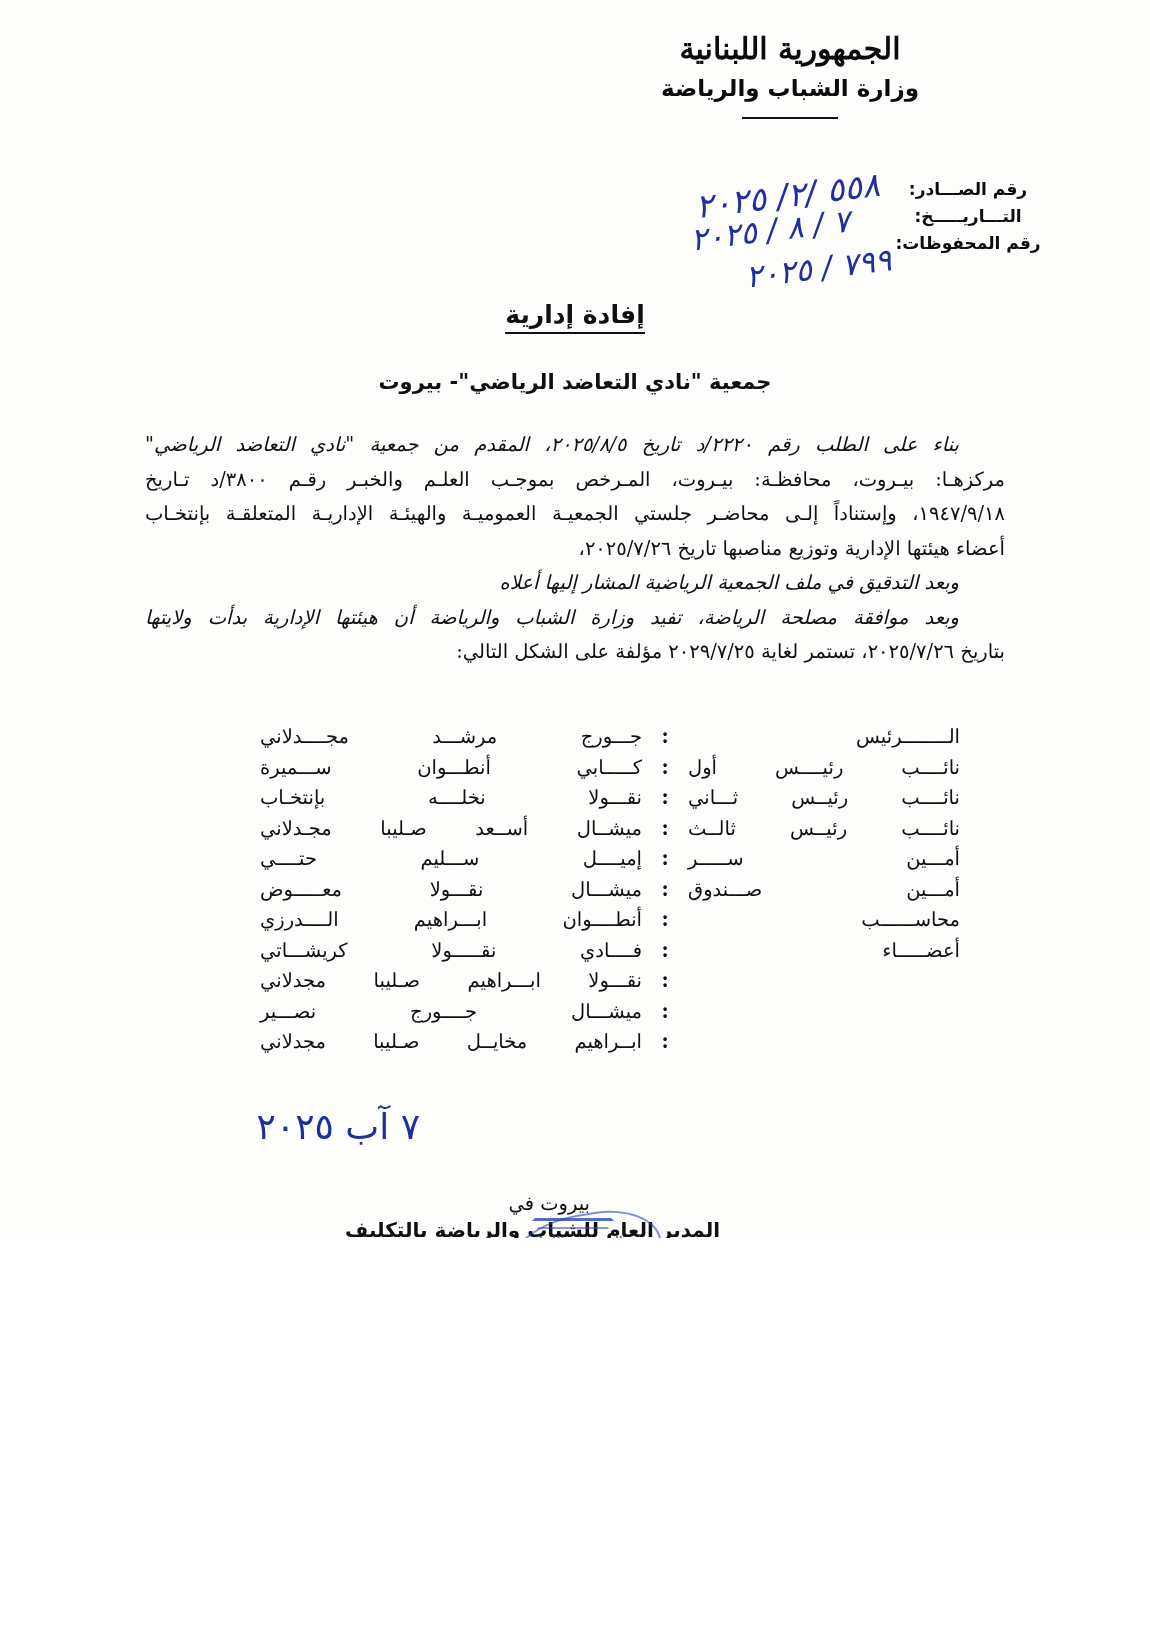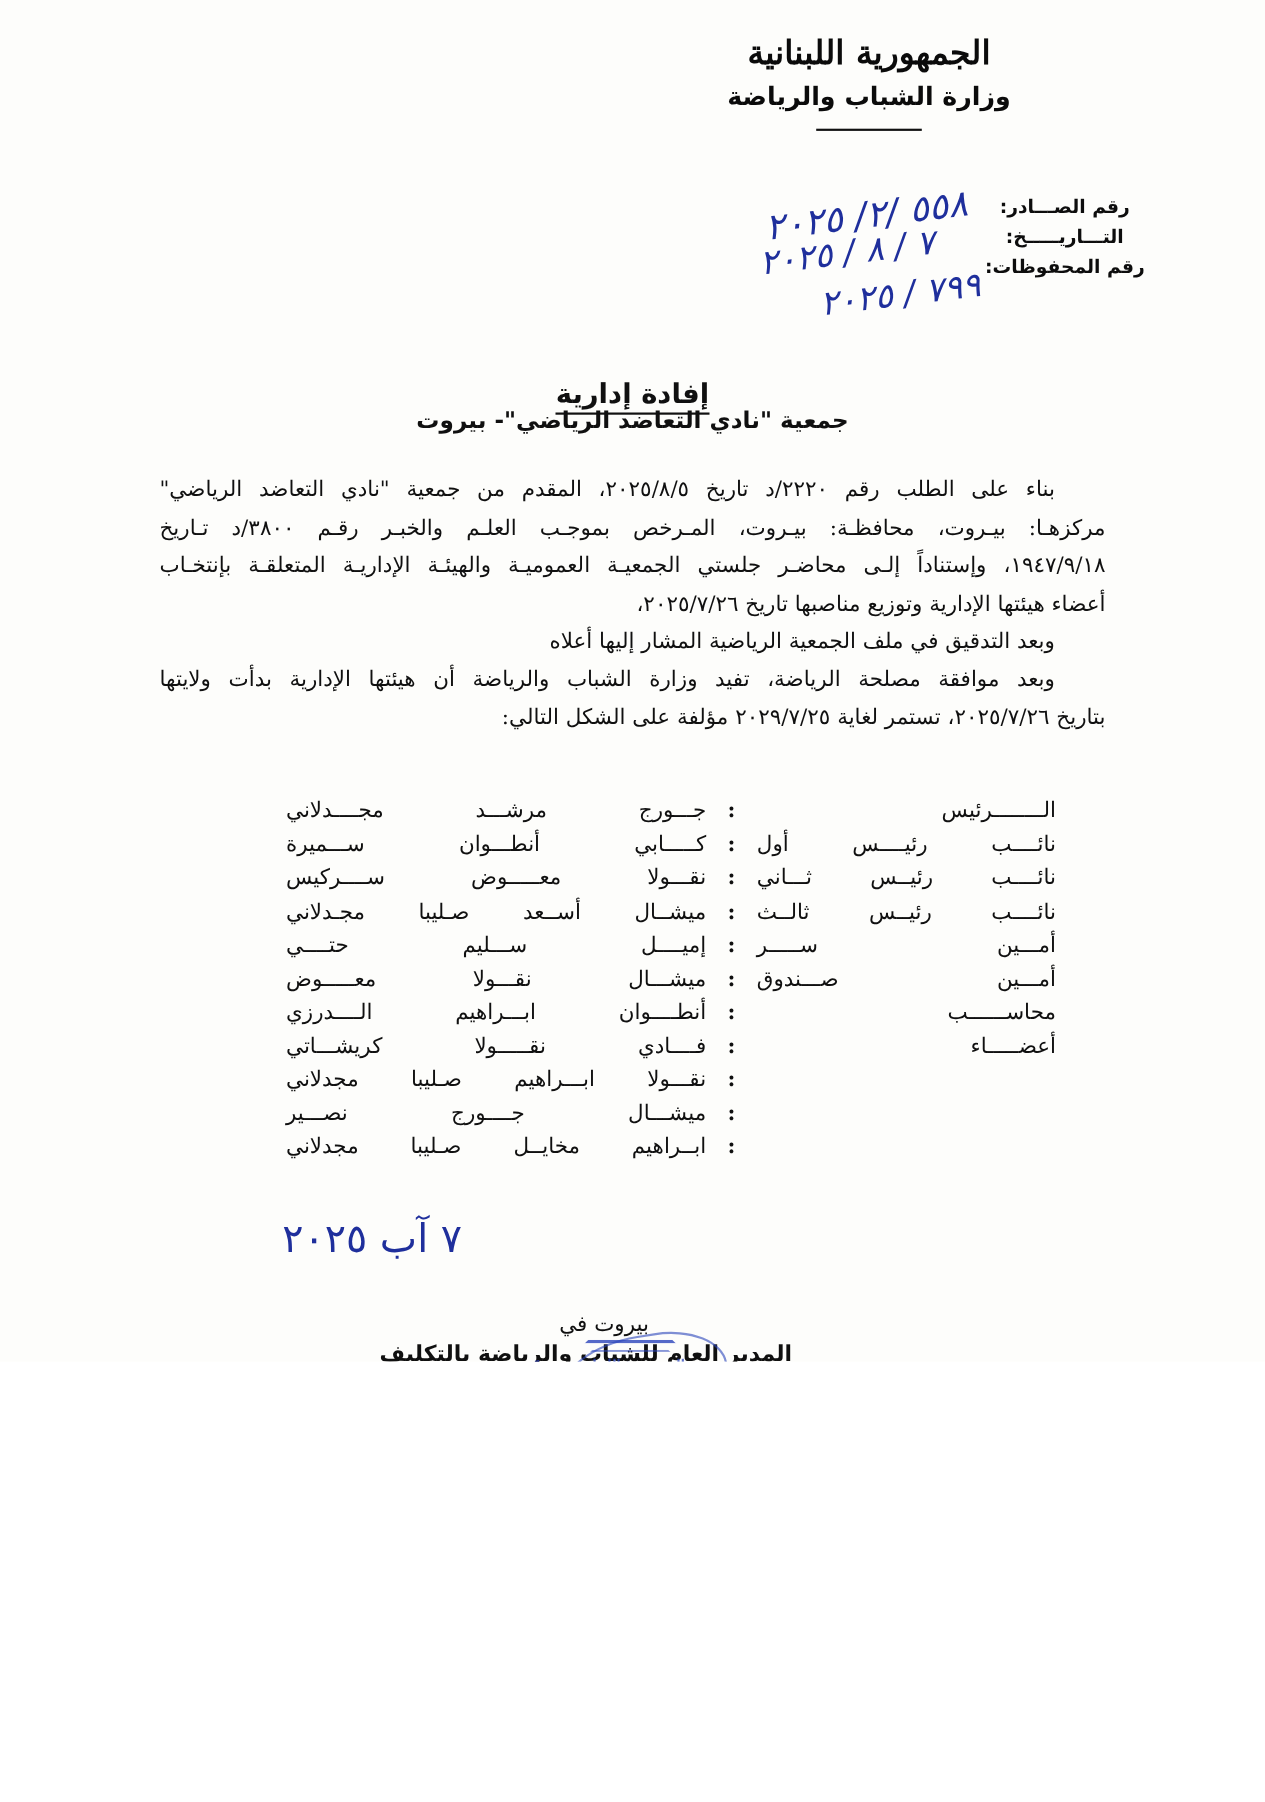--- a/index.html
+++ b/index.html
@@ -86,21 +86,20 @@
   
   .doc-title {
     position: absolute;
     top: 300px;
     right: 0;
     width: 1150px;
     text-align: center;
     font-size: 25px;
     font-weight: bold;
     letter-spacing: 1px;
-    margin-top: 43px;
   }
   .doc-title span {
     border-bottom: 2.5px solid #111;
     padding-bottom: 3px;
   }
   .doc-subject {
     position: absolute;
     top: 370px;
     right: 0;
     width: 1150px;
@@ -115,21 +114,21 @@
     top: 428px;
     right: 145px;
     width: 860px;
     text-align: justify;
     text-align-last: justify;
     font-size: 19.5px;
     line-height: 1.77;
     font-family: "DejaVu Serif", "Liberation Serif", serif;
   }
   .body p { margin: 0 0 0 0; }
-  .body .indent { text-indent: 46px; }
+  .body .indent { text-indent: 46px; font-style: italic; }
   .p-last { text-align-last: right; }
 
   
   .roster {
     position: absolute;
     top: 722px;
     right: 190px;
     width: 700px;
     font-size: 19.5px;
     font-family: "DejaVu Serif", "Liberation Serif", serif;
@@ -346,21 +345,21 @@
       <div class="r-name">جـــورج مرشـــد مجــــدلاني</div>
     </div>
     <div class="rrow">
       <div class="r-pos">نائــــب رئيــــس أول</div>
       <div class="r-colon">:</div>
       <div class="r-name">كـــــابي أنطـــوان ســـميرة</div>
     </div>
     <div class="rrow">
       <div class="r-pos">نائــــب رئيــس ثـــاني</div>
       <div class="r-colon">:</div>
-      <div class="r-name">نقـــولا معـــــوض ســــركيس</div>
+      <div class="r-name">نقـــولا نخلــــه بإنتخـاب</div>
     </div>
     <div class="rrow">
       <div class="r-pos">نائــــب رئيــس ثالــث</div>
       <div class="r-colon">:</div>
       <div class="r-name">ميشــال أســعد صـليبا مجـدلاني</div>
     </div>
     <div class="rrow">
       <div class="r-pos">أمـــين ســـــر</div>
       <div class="r-colon">:</div>
       <div class="r-name">إميــــل ســـليم حتــــي</div>

